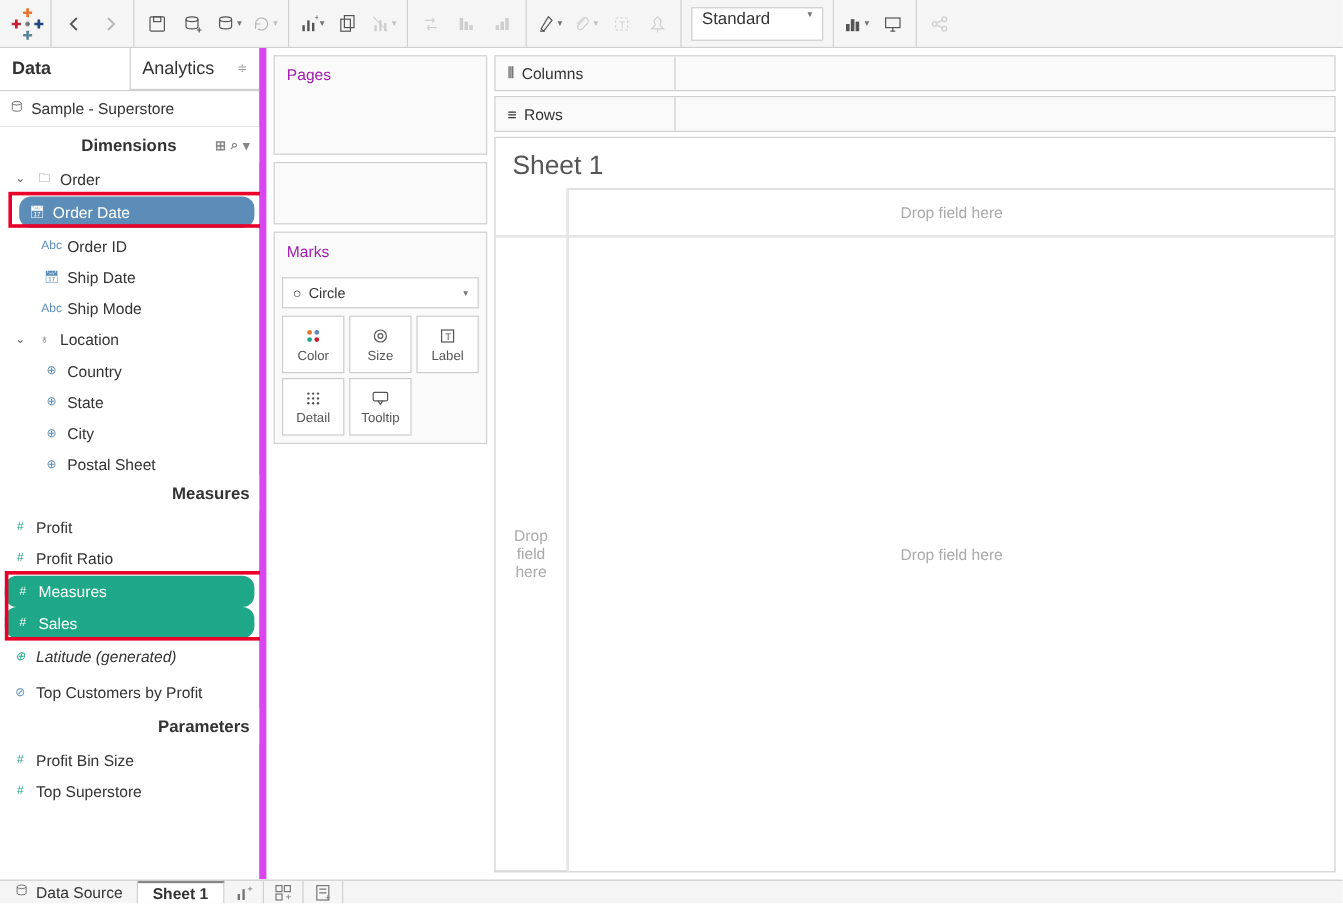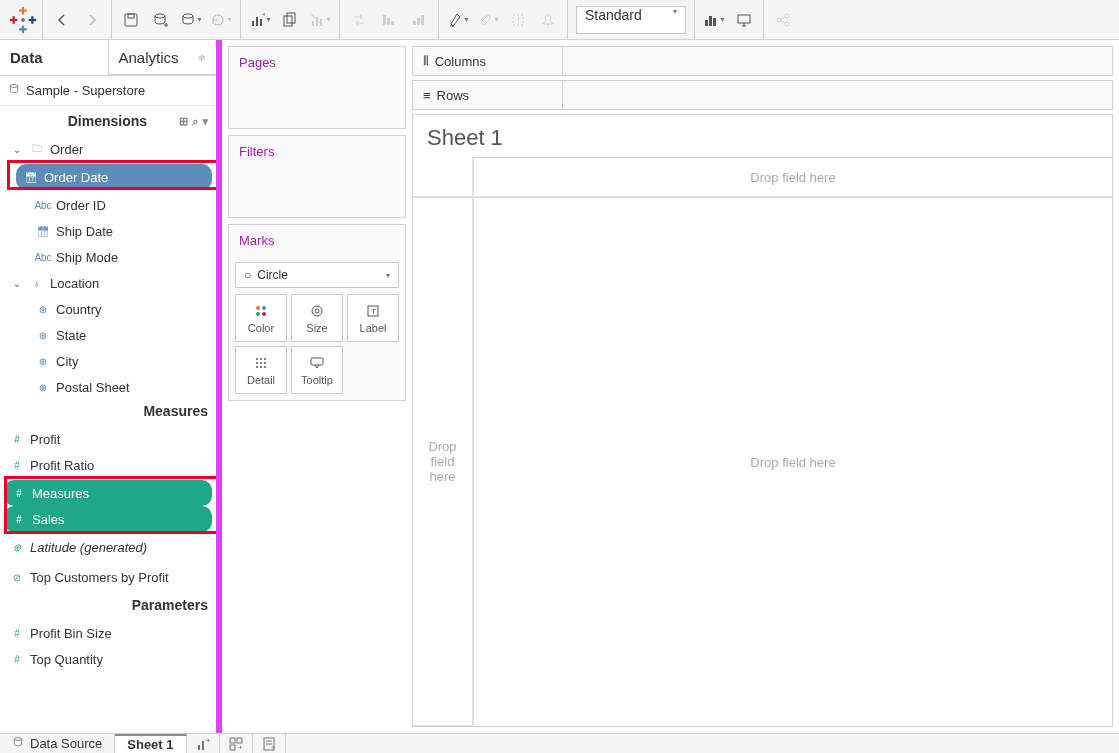--- a/index.html
+++ b/index.html
@@ -362,32 +362,31 @@
     <div class="section-header">
       <span>Parameters</span>
     </div>
     <div>
       <div class="field-item">
         <span class="field-icon meas">#</span>
         <span>Profit Bin Size</span>
       </div>
       <div class="field-item">
         <span class="field-icon meas">#</span>
-        <span>Top Quantity</span>
+        <span>Top Superstore</span>
       </div>
     </div>
   </div>
 
   <div class="shelves">
     <div class="shelf-card">
       <div class="shelf-title">Pages</div>
       <div class="shelf-body"></div>
     </div>
     <div class="shelf-card">
-      <div class="shelf-title">Filters</div>
       <div class="shelf-body"></div>
     </div>
     <div class="shelf-card marks-card">
       <div class="shelf-title">Marks</div>
       <div class="shelf-body">
         <div class="mark-type">
           <span style="display:flex;align-items:center;gap:6px">
             <span>○</span>
             <span>Circle</span>
           </span>

